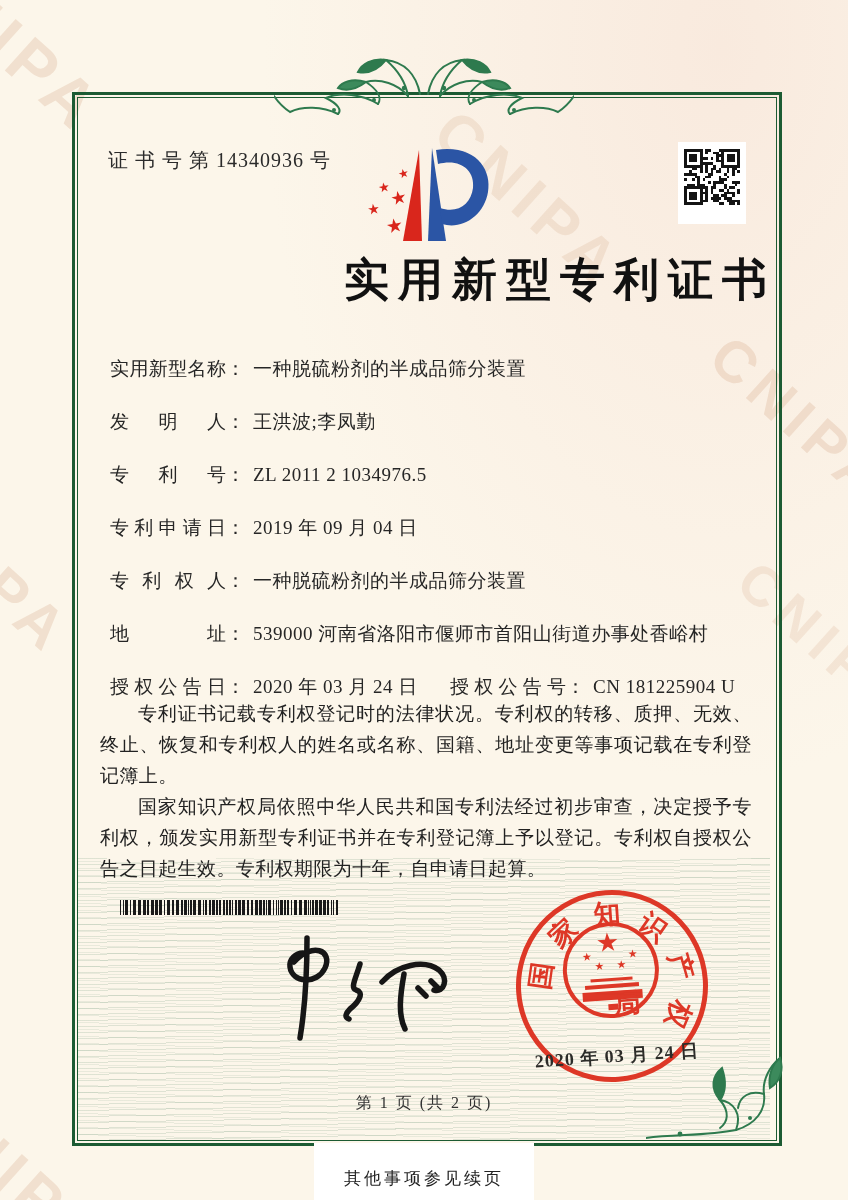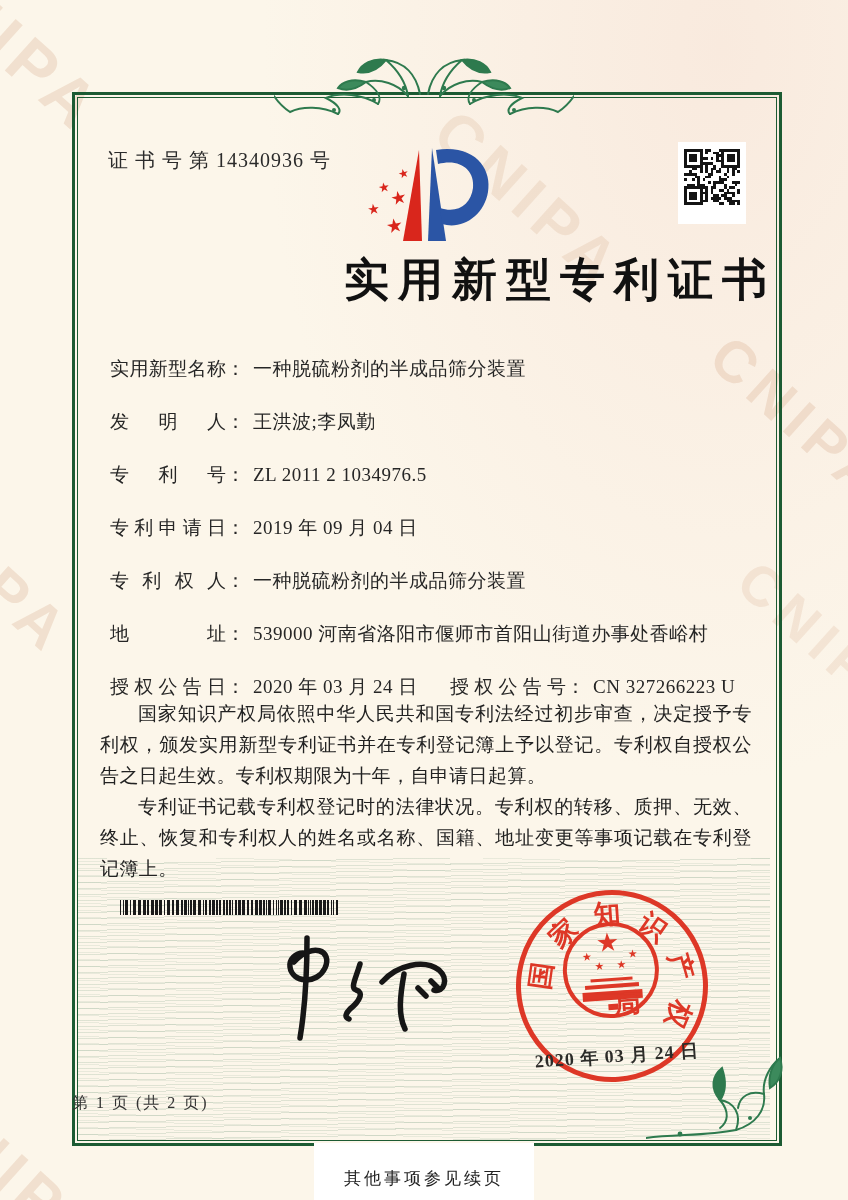--- a/index.html
+++ b/index.html
@@ -82,21 +82,21 @@
   .star-s4{left:66px;top:28px;font-size:11px;}
   .gate{position:absolute;left:0;top:0;width:96px;height:96px;}
   .gate div{position:absolute;background:#dc2a19;}
   .g1{left:27px;top:56px;width:42px;height:3px;}
   .g2{left:21px;top:62px;width:54px;height:4px;}
   .g3{left:18px;top:69px;width:60px;height:9px;}
   .g4{left:43px;top:82px;width:10px;height:6px;}
   .seal-date{position:absolute;left:-12px;top:156px;width:220px;text-align:center;
     font-size:18px;font-weight:600;letter-spacing:1px;color:#1d1d1b;z-index:3;}
   
-  .page-info{position:absolute;left:72px;top:1093px;width:704px;z-index:2;font-size:16px;letter-spacing:2px;color:#333;}
+  .page-info{position:absolute;left:72px;top:1093px;width:704px;text-align:center;z-index:2;font-size:16px;letter-spacing:2px;color:#333;}
   .note-strip{position:absolute;left:0;top:1143px;width:848px;text-align:center;z-index:2;}
   .note-strip span{display:inline-block;background:#ffffff;padding:24px 30px;font-size:17px;letter-spacing:3px;color:#222;}
 </style>
 </head>
 <body>
 
 <div class="page">
 
   <span class="wm wm1">CNIPA</span>
   <span class="wm wm2">CNIPA</span>
@@ -443,28 +443,28 @@
             <span>日</span>
           </span><span class="colon">：</span><span class="fval">2020 年 03 月 24 日</span>
       </span>
       <span class="grp2">
         <span class="flabel">
             <span>授</span>
             <span>权</span>
             <span>公</span>
             <span>告</span>
             <span>号</span>
-          </span><span class="colon">：</span><span class="fval">CN 327266223 U</span>
+          </span><span class="colon">：</span><span class="fval">CN 181225904 U</span>
       </span>
     </div>
   </div>
 
   <div class="paras">
+    <p>专利证书记载专利权登记时的法律状况。专利权的转移、质押、无效、终止、恢复和专利权人的姓名或名称、国籍、地址变更等事项记载在专利登记簿上。</p>
     <p>国家知识产权局依照中华人民共和国专利法经过初步审查，决定授予专利权，颁发实用新型专利证书并在专利登记簿上予以登记。专利权自授权公告之日起生效。专利权期限为十年，自申请日起算。</p>
-    <p>专利证书记载专利权登记时的法律状况。专利权的转移、质押、无效、终止、恢复和专利权人的姓名或名称、国籍、地址变更等事项记载在专利登记簿上。</p>
   </div>
 
   <svg class="barcode" id="barcode-svg" width="222" height="15" viewBox="0 0 222 15" fill="#1a1a1a" shape-rendering="crispEdges">
       <rect x="0" y="0" width="1" height="15"></rect>
       <rect x="3" y="0" width="1" height="15"></rect>
       <rect x="5" y="0" width="3" height="15"></rect>
       <rect x="10" y="0" width="1" height="15"></rect>
       <rect x="13" y="0" width="3" height="15"></rect>
       <rect x="18" y="0" width="3" height="15"></rect>
       <rect x="23" y="0" width="3" height="15"></rect>

